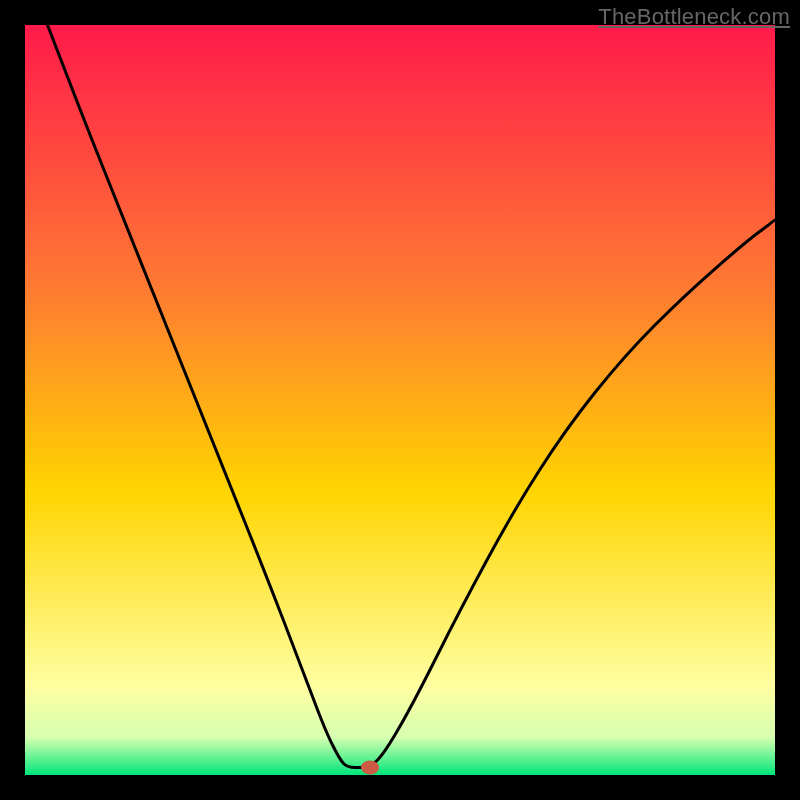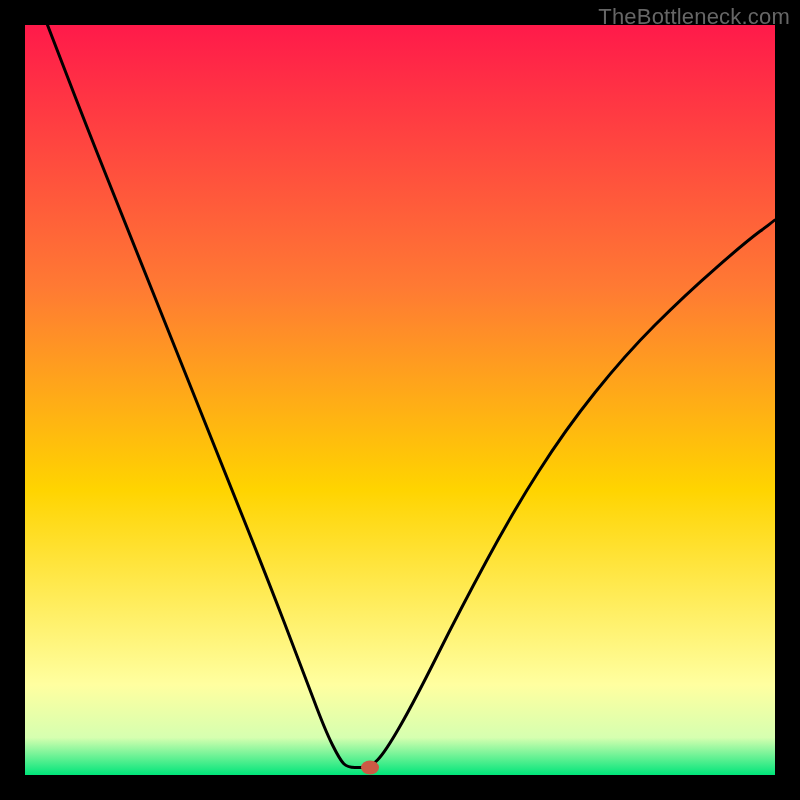--- a/index.html
+++ b/index.html
@@ -20,20 +20,21 @@
   }
   .watermark {
     position: absolute;
     top: 4px;
     right: 10px;
     color: #666;
     font-size: 22px;
     font-weight: 500;
     z-index: 5;
     letter-spacing: 0.2px;
+    text-decoration: underline;
   }
   svg {
     display: block;
   }
 </style>
 </head>
 <body>
 
 <div class="container">
   <div class="watermark">TheBottleneck.com</div>

